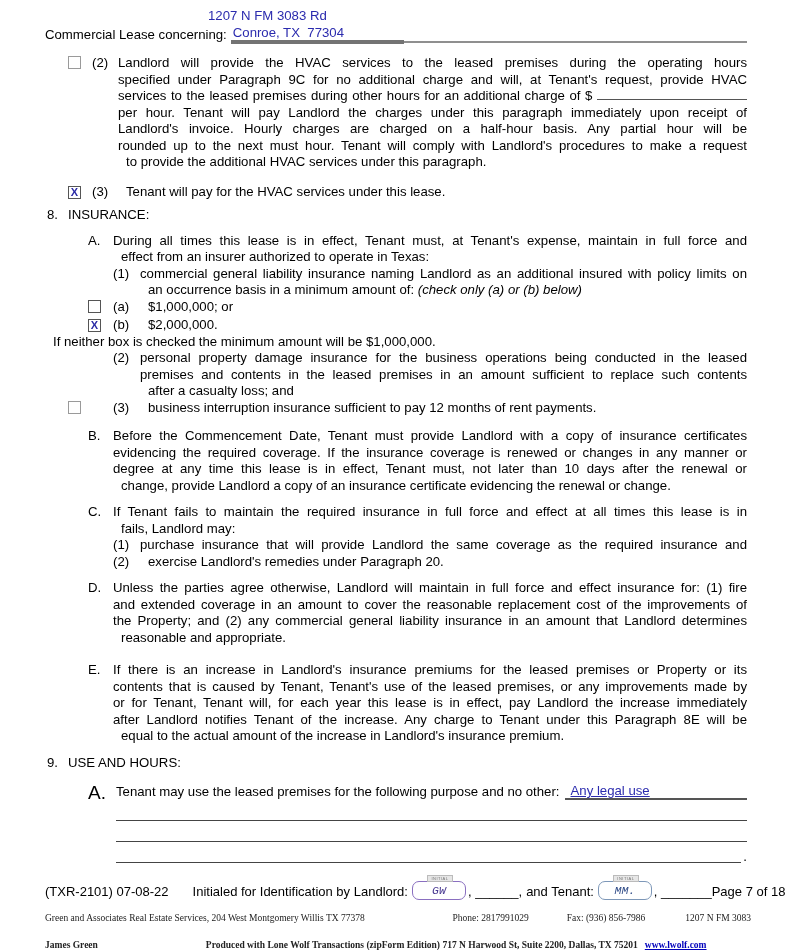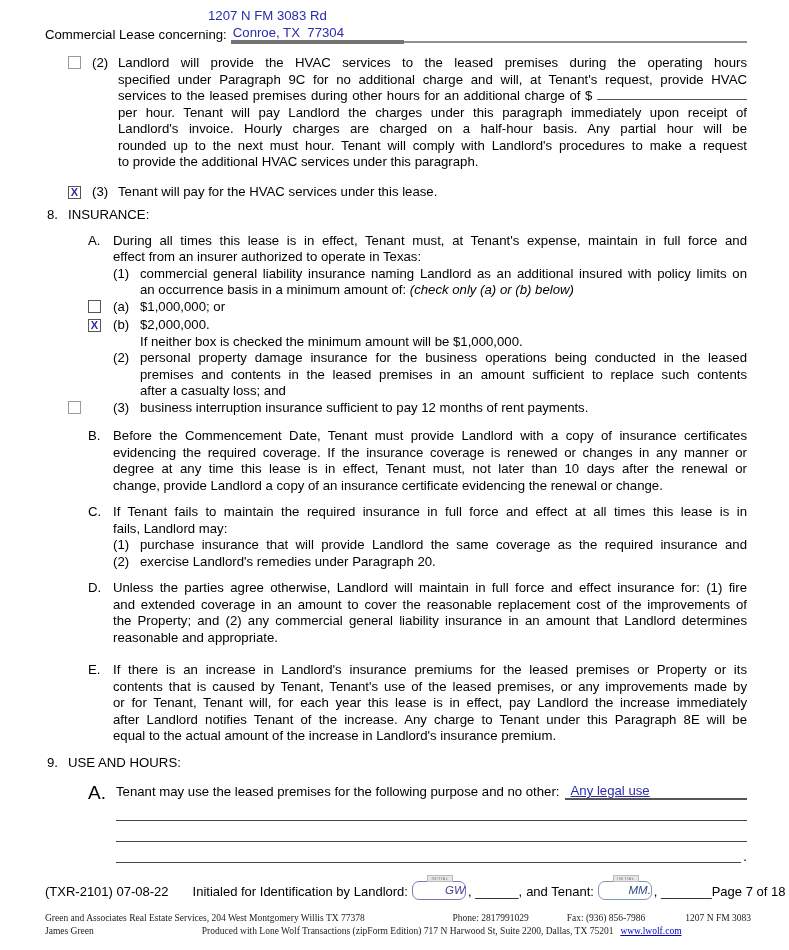--- a/index.html
+++ b/index.html
@@ -10,21 +10,21 @@
     padding:8px 42px 0 45px; line-height:16.5px;
   }
   .pre { white-space:pre; }
   
   .hdr-l1 { color:#2b2bae; margin-left:163px; }
   .hdr-l2 { display:flex; align-items:flex-end; }
   .hdr-fill { flex:1; border-bottom:2px solid #8f8f8f; margin-left:4px; }
   .hdr-addr { color:#2b2bae; border-bottom:4px solid #737373; padding:0 60px 0 2px; }
   
   .ln { text-align:justify; text-align-last:justify; -moz-text-align-last:justify; line-height:16.5px; }
-  .ln.last { text-align-last:left; -moz-text-align-last:left; }
+  .ln.last { text-align-last:left;margin-left:8px; -moz-text-align-last:left; }
   
   .cb { width:13px; height:13px; border:1px solid #9a9a9a; background:#fff;
         display:inline-flex; align-items:center; justify-content:center; flex:none; margin-top:1px; }
   .cb.dark { border-color:#555; }
   .cb .mark { color:#2b2ba6; font-size:11px; font-weight:bold; line-height:1; }
   
   .row { display:flex; align-items:flex-start; }
   .hvac-row { margin-left:23px; }
   .hvac-row .cbcol { width:24px; flex:none; }
   .numcol { width:26px; flex:none; }
@@ -66,36 +66,36 @@
   .initrow { position:absolute; left:45px; right:42px; top:881px; display:flex; align-items:flex-end; font-size:13px; }
   .formcode { flex:none; }
   .initlabel { margin-left:24px; flex:none; }
   .initialbox { position:relative; display:inline-block; width:54px; height:19px;
                 border-radius:7px; margin:0 2px 0 4px; flex:none; }
   .initialbox.landlord { border:1.5px solid #8a6fc0; }
   .initialbox.tenant   { border:1.5px solid #7d97b8; }
   .inittab { position:absolute; top:-7px; left:14px; width:26px; height:7px; background:#e6e6e6;
              border:1px solid #bbb; font-size:4px; line-height:5px; text-align:center; color:#777;
              letter-spacing:0.5px; }
-  .initsig { display:block; text-align:right; font-family:Liberation Sans, sans-serif; font-style:italic;
+  .initsig { display:block; text-align:center; font-family:Liberation Mono, monospace; font-style:italic;
              font-size:11.5px; line-height:17px; }
   .initialbox.landlord .initsig { color:#4a3a92; }
   .initialbox.tenant .initsig { color:#2e4a86; }
   .sep { flex:none; letter-spacing:0; }
   .andtenant { margin-left:4px; flex:none; }
   .pagenum { margin-left:auto; flex:none; }
   
   .legal { position:absolute; left:45px; right:38px; top:912px;
            font-family:"Liberation Serif", serif; font-size:9.5px; color:#222; line-height:12px; }
   .legal .r1 { display:flex; }
   .legal .r1 .office { flex:1; }
   .legal .r1 .phone { flex:none; margin-right:38px; }
   .legal .r1 .fax { flex:none; margin-right:40px; }
   .legal .r1 .ref { flex:none; }
-  .legal .r2 { display:flex; margin-top:1px; }
+  .legal .r2 { display:flex; margin-top:15px;font-weight:bold; }
   .legal .r2 .agent { flex:none; }
   .legal .r2 .produced { flex:none; margin-left:108px; }
   .legal .r2 .link { flex:none; margin-left:7px; color:#0000bb; text-decoration:underline; }
 </style>
 </head>
 <body>
 
 <div class="page">
 
   <div class="hdr">

